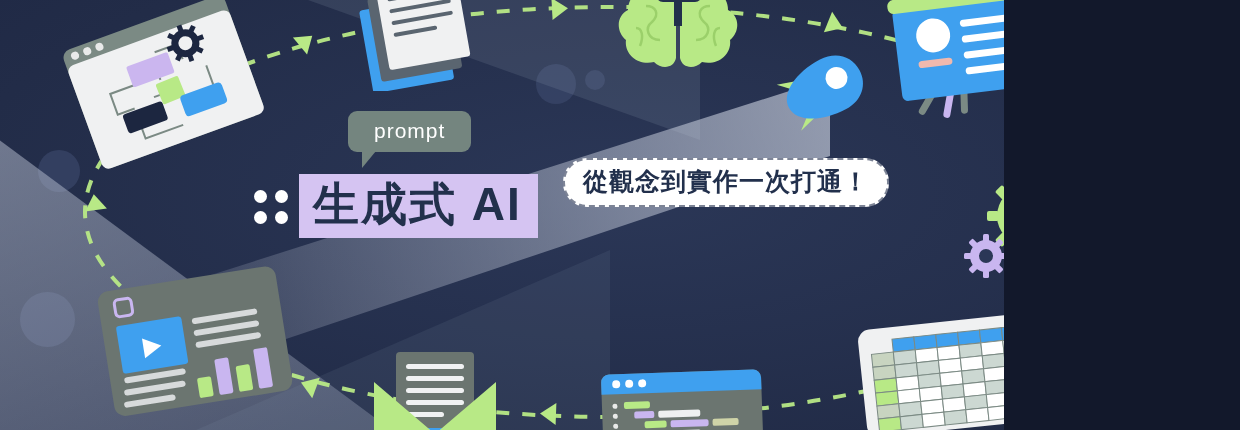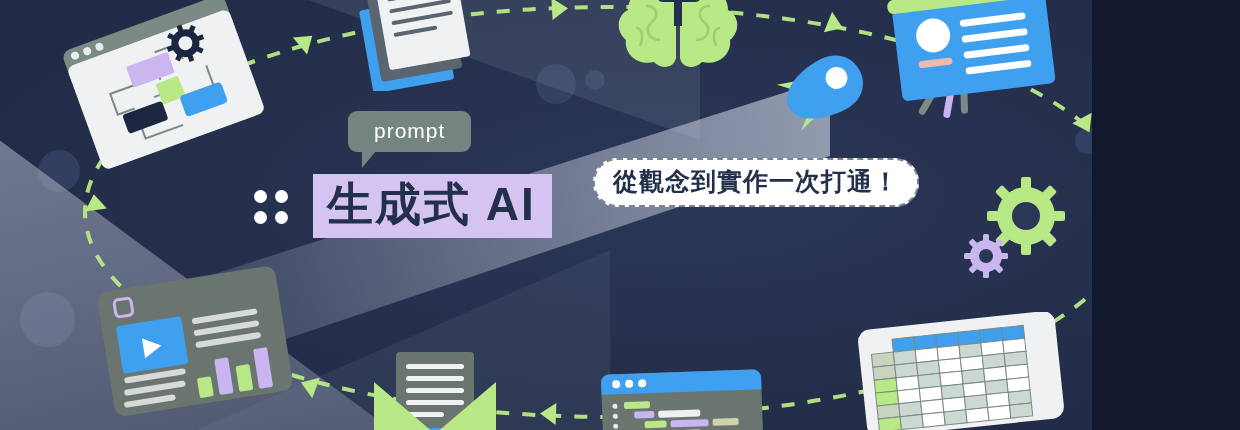--- a/index.html
+++ b/index.html
@@ -4,21 +4,21 @@
 <style>
   * { margin:0; padding:0; box-sizing:border-box; }
   html,body { background:#12182b; }
   body {
     width:1240px; height:430px;
     font-family:"Liberation Sans", sans-serif;
     overflow:hidden;
   }
   #banner {
     position:relative;
-    width:1092px; height:430px;
+    width:1004px; height:430px;
     background:#25304d;
     overflow:hidden;
   }
   
   .bg-base {
     position:absolute; inset:0;
     background:
       radial-gradient(120% 110% at 62% 45%, #2b3757 0%, #222c48 55%, #1b2440 100%);
   }
   .bg-circle { position:absolute; border-radius:50%; background:#3d4b6d; opacity:.62; }
@@ -45,38 +45,38 @@
     left:150px; top:250px; width:460px; height:200px;
     clip-path:polygon(100% 0%, 100% 100%, 0% 100%);
     background:rgba(150,162,190,.10);
   }
 
   
   .flow { position:absolute; left:0; top:0; }
 
   
   .title-wrap {
-    position:absolute; left:313px; top:174px;
+    position:absolute; left:299px; top:174px;
     background:#d5c4f2;
     padding:6px 16px 10px 14px;
     z-index:30;
     text-align:center;
   }
   .title-line {
     color:#22304c;
     font-weight:bold;
     font-size:46px;
     line-height:48px;
     letter-spacing:2px;
     white-space:nowrap;
   }
   .title-line.l2 { font-size:47px; letter-spacing:1px; }
 
   .subtitle {
-    position:absolute; left:593px; top:158px;
+    position:absolute; left:563px; top:158px;
     background:#ffffff;
     border:2px dashed #7d8496;
     border-radius:24px;
     padding:5px 18px 7px;
     color:#22304c;
     font-size:25px;
     font-weight:bold;
     letter-spacing:1px;
     white-space:nowrap;
     z-index:31;

